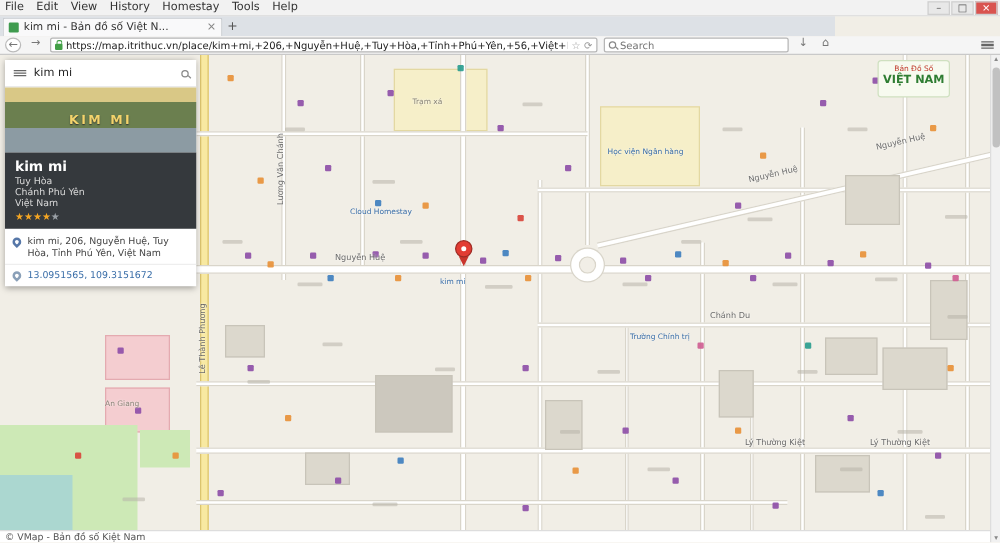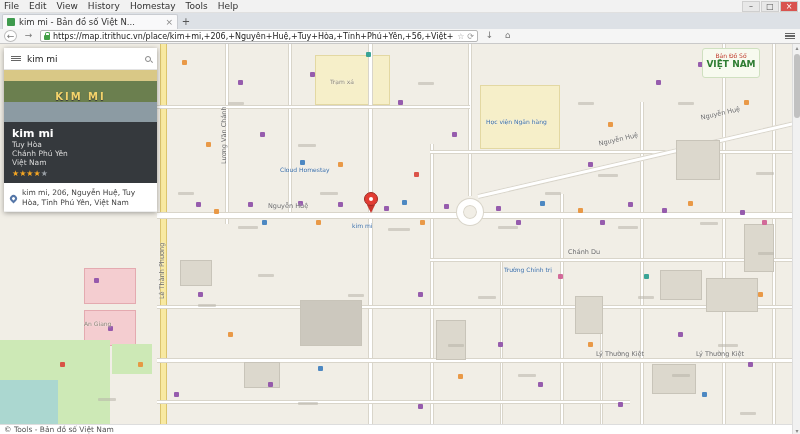--- a/index.html
+++ b/index.html
@@ -7,21 +7,21 @@
   body { font-family:"DejaVu Sans", sans-serif; }
   #screen { position:relative; width:800px; height:434px; background:#f1eee6; overflow:hidden; }
 
   
   #menubar { position:absolute; left:0; top:0; width:800px; height:13px; background:#f2f2f2; border-bottom:1px solid #e0e0e0; display:flex; align-items:center; font-size:9px; color:#333; padding-left:4px; gap:10px; }
   .menu-item { cursor:default; }
   #wincontrols { margin-left:auto; display:flex; gap:1px; margin-right:2px; }
   .winbtn { width:18px; height:11px; font-size:8px; line-height:10px; text-align:center; color:#555; background:#e8e8e8; border:1px solid #cfcfcf; }
   .winbtn.close { background:#d9534f; color:#fff; }
 
-  #tabbar { position:absolute; left:0; top:13px; width:800px; height:16px; background:#dde1e6; display:flex; align-items:flex-end; padding-left:2px; }
+  #tabbar { position:absolute; left:0; top:13px; width:668px; height:16px; background:#dde1e6; display:flex; align-items:flex-end; padding-left:2px; }
   .tab { width:176px; height:15px; background:#f9f9fa; border:1px solid #c9ccd1; border-bottom:none; border-radius:2px 2px 0 0; display:flex; align-items:center; padding:0 4px; gap:4px; font-size:8.5px; color:#333; }
   .tab .favicon { width:8px; height:8px; background:#3f9b4f; border-radius:1px; flex:none; }
   .tab .title { flex:1; white-space:nowrap; overflow:hidden; }
   .tab .tabclose { color:#888; font-size:9px; }
   .newtab { width:16px; height:14px; text-align:center; font-size:10px; color:#555; line-height:14px; }
 
   #navbar { position:absolute; left:0; top:29px; width:800px; height:15px; background:#f5f5f5; border-bottom:1px solid #c9c9c9; display:flex; align-items:center; padding:0 4px; gap:5px; }
   .navbtn { color:#777; font-size:9px; line-height:11px; text-align:center; width:13px; height:12px; }
   .navbtn.back { border:1px solid #bbb; border-radius:50%; background:#fff; }
   #urlbox { width:438px; height:12px; background:#fff; border:1px solid #b6b6b6; border-radius:2px; display:flex; align-items:center; padding:0 3px; gap:3px; }
@@ -64,21 +64,21 @@
   
   #place-card { position:absolute; left:4px; top:4px; width:153px; background:#fff; box-shadow:0 1px 5px rgba(0,0,0,.35); z-index:40; }
   #pc-search { height:22px; display:flex; align-items:center; padding:0 6px; gap:5px; border-bottom:1px solid #e3e3e3; }
   #pc-search input { flex:1; border:none; outline:none; font-size:9px; color:#222; font-family:"DejaVu Sans",sans-serif; min-width:0; }
   #pc-photo { height:52px; background:linear-gradient(#d9c886 0 22%, #6b7f4f 22% 62%, #8c9ba3 62% 100%); display:flex; align-items:center; justify-content:center; }
   #pc-photo .caption { color:#f3d46b; font-weight:bold; font-size:10px; letter-spacing:2px; text-shadow:0 1px 1px #333; }
   #pc-dark { background:rgba(36,40,44,.92); color:#fff; padding:5px 8px; }
   #pc-dark .name { font-size:11px; font-weight:bold; }
   #pc-dark .sub { font-size:7.5px; color:#d8d8d8; line-height:9px; }
   #pc-dark .stars { font-size:8px; margin-top:2px; }
-  #pc-info { padding:5px 6px 4px 6px; display:flex; gap:5px; border-bottom:1px solid #eee;align-items:center; }
+  #pc-info { padding:5px 6px 4px 6px; display:flex; gap:5px; border-bottom:1px solid #eee; }
   .locpin { width:7px; height:7px; border:2px solid #5677a8; border-radius:50% 50% 50% 0; transform:rotate(-45deg); margin-top:2px; flex:none; }
   #pc-info .addr { font-size:7.5px; color:#444; line-height:9.5px; }
   #pc-coords { padding:3px 6px 5px 6px; display:flex; gap:5px; align-items:center; }
   #pc-coords .txt { font-size:7.5px; color:#3a6ea8; }
   #pc-btn { margin:0 8px 8px 8px; height:20px; background:#3b5bdb; color:#fff; font-size:7.5px; font-weight:bold; display:flex; align-items:center; justify-content:center; gap:4px; border-radius:2px; }
   .navtri { width:0; height:0; border-left:3px solid transparent; border-right:3px solid transparent; border-top:5px solid #fff; }
 
   
   #map-logo { position:absolute; left:702px; top:4px; width:58px; height:30px; background:#f7faef; border:1px solid #cfe0c0; border-radius:3px; z-index:35; text-align:center; padding-top:3px; }
   #map-logo .l1 { font-size:6px; color:#c0392b; line-height:7px; }
@@ -120,20 +120,24 @@
   </div>
 
   <div id="navbar">
     <span class="navbtn back">←</span>
     <span class="navbtn">→</span>
     <div id="urlbox">
       <span class="lock"></span>
       <input id="urlinput" readonly="" value="https://map.itrithuc.vn/place/kim+mi,+206,+Nguyễn+Huệ,+Tuy+Hòa,+Tỉnh+Phú+Yên,+56,+Việt+Nam,9.+Nguyễn+Công+Trứ,+Tuy+Hòa,+Tỉnh+Phú+Yên,+56,+Việt+Nam" style="">
       <span class="urlicon">☆</span>
       <span class="urlicon">⟳</span>
+    </div>
+    <div id="searchbox">
+      <span class="mag"></span>
+      <input id="searchinput" placeholder="Search" style="">
     </div>
     <span class="navbtn">↓</span>
     <span class="navbtn">⌂</span>
     <span class="hamb" style="margin-left:auto">
         <i></i>
         <i></i>
         <i></i>
       </span>
   </div>
 
@@ -207,20 +211,24 @@
       <div id="pc-dark">
         <div class="name">kim mi</div>
         <div class="sub">Tuy Hòa</div>
         <div class="sub">Chánh Phú Yên</div>
         <div class="sub">Việt Nam</div>
         <div class="stars"><span style="color:#f5a623">★★★★</span><span style="color:#9aa0a6">★</span></div>
       </div>
       <div id="pc-info">
         <span class="locpin"></span>
         <span class="addr">kim mi, 206, Nguyễn Huệ, Tuy Hòa, Tỉnh Phú Yên, Việt Nam</span>
+      </div>
+      <div id="pc-coords">
+        <span class="locpin" style="border-color:#8aa0b8"></span>
+        <span class="txt">13.0951565, 109.3151672</span>
       </div>
     </div>
 
   <div class="poi" style="left: 196px; top: 158px; background: rgb(142, 79, 168);"></div>
       <div class="poi" style="left: 214px; top: 165px; background: rgb(232, 145, 58);"></div>
       <div class="poi" style="left: 248px; top: 158px; background: rgb(142, 79, 168);"></div>
       <div class="poi" style="left: 262px; top: 176px; background: rgb(63, 127, 191);"></div>
       <div class="poi" style="left: 298px; top: 157px; background: rgb(142, 79, 168);"></div>
       <div class="poi" style="left: 316px; top: 176px; background: rgb(232, 145, 58);"></div>
       <div class="poi" style="left: 338px; top: 158px; background: rgb(142, 79, 168);"></div>
@@ -314,21 +322,21 @@
       <div class="slabel" style="left: 696px; top: 306px;">Lý Thường Kiệt</div>
       <div class="plabel" style="left: 330px; top: 34px; color: rgb(138, 133, 120);">Trạm xá</div>
       <div class="plabel" style="left: 280px; top: 122px; color: rgb(58, 110, 168);">Cloud Homestay</div>
       <div class="plabel" style="left: 486px; top: 74px; color: rgb(58, 110, 168);">Học viện Ngân hàng</div>
       <div class="plabel" style="left: 504px; top: 222px; color: rgb(58, 110, 168);">Trường Chính trị</div>
       <div class="plabel" style="left: 84px; top: 276px; color: rgb(138, 133, 120);">An Giang</div>
       <div class="plabel" style="left: 352px; top: 178px; color: rgb(58, 110, 168);">kim mi</div>
     </div>
 
   <div id="attribution">
-    <span>© Tools - Bản đồ số Việt Nam</span>
+    <span>© VMap - Bản đồ số Kiệt Nam</span>
   </div>
 
   <div id="scrollbar">
     <span class="arr" style="top:0">▴</span>
     <div class="thumb"></div>
     <span class="arr" style="bottom:0">▾</span>
   </div>
 
 </div>
 

